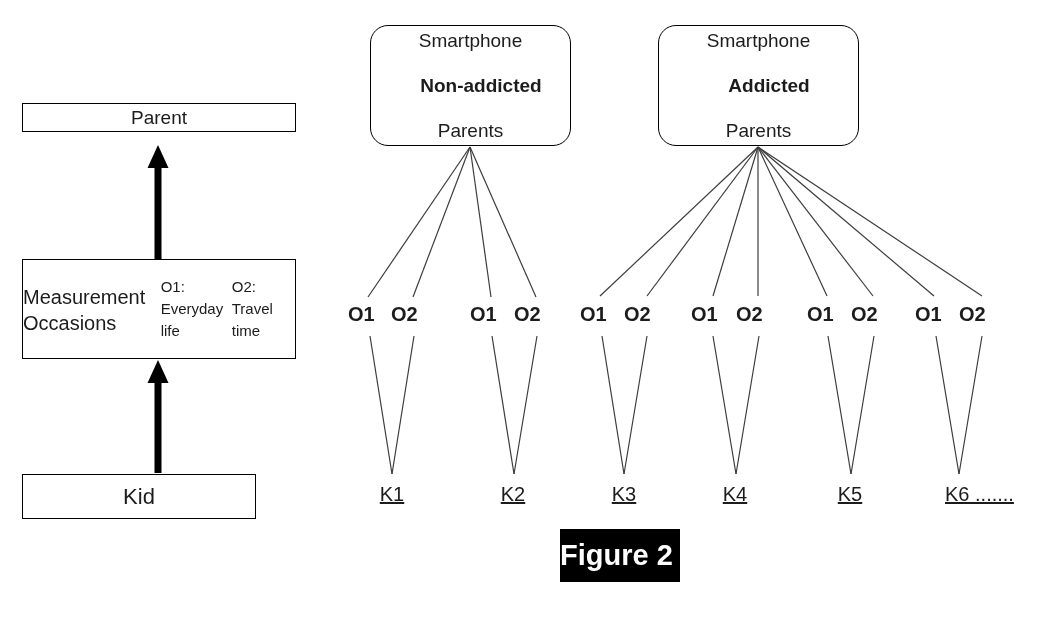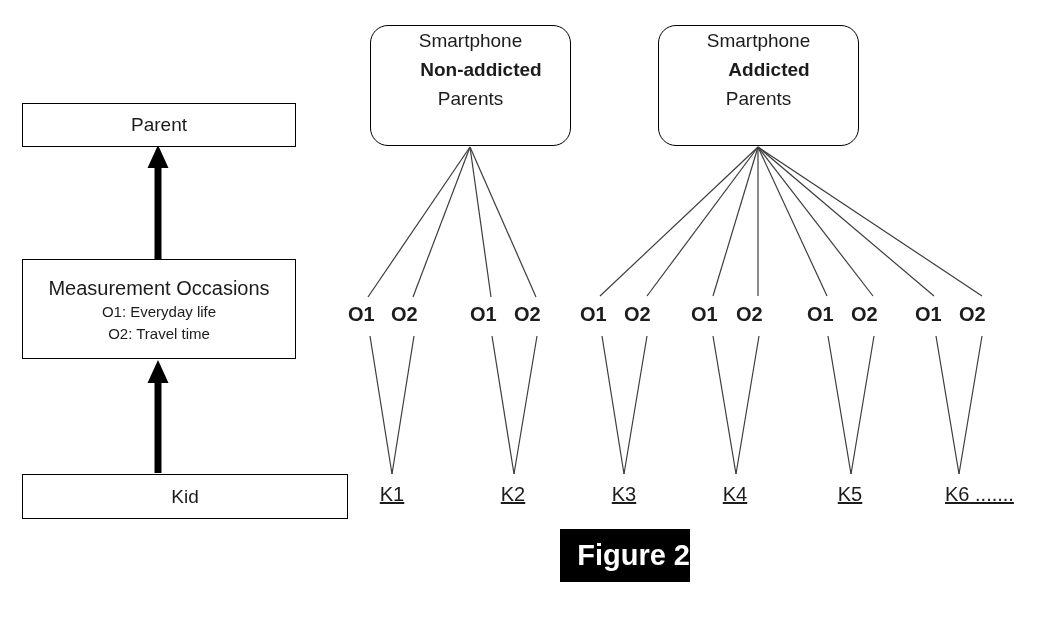--- a/index.html
+++ b/index.html
@@ -17,50 +17,50 @@
   }
   svg.lines{position:absolute;left:0;top:0;width:1054px;height:620px;}
   svg.lines line.thin{stroke:var(--line);stroke-width:1.2;}
   svg.lines line.shaft{stroke:var(--border);stroke-width:7;}
   svg.lines polygon.head{fill:var(--border);}
 
   .box{
     position:absolute;border:1.6px solid var(--border);background:var(--background);
     display:flex;align-items:center;justify-content:center;box-sizing:border-box;
   }
-  .parent-box{left:22px;top:103px;width:274px;height:44px;font-size:19px;}
-  .measure-box{left:22px;top:259px;width:274px;height:100px;flex-direction:column;}
+  .parent-box{left:22px;top:103px;width:274px;height:29px;font-size:19px;}
+  .measure-box{left:22px;top:259px;width:274px;height:100px;flex-direction:row;}
   .measure-title{font-size:20px;line-height:26px;margin-top:2px;}
   .measure-sub{font-size:15px;line-height:22px;}
-  .kid-box{left:22px;top:474px;width:326px;height:45px;font-size:19px;}
+  .kid-box{left:22px;top:474px;width:234px;height:45px;font-size:22px;}
 
   .rbox{
     position:absolute;top:25px;width:201px;height:121px;border:1.5px solid var(--border);
     border-radius:18px;background:var(--background);
-    display:flex;flex-direction:column;align-items:center;justify-content:flex-start;
+    display:flex;flex-direction:column;align-items:center;justify-content:space-between;
     font-size:19px;line-height:29px;box-sizing:border-box;text-align:center;
   }
   .rbox .bold{font-weight:bold;margin-left:21px;}
   .rbox.nonaddicted{left:370px;}
   .rbox.addicted{left:658px;}
 
   .olabel{
     position:absolute;top:301px;width:44px;
     font-size:20px;line-height:26px;font-weight:bold;
   }
   .klabel{
     position:absolute;top:481px;width:64px;text-align:center;
     font-size:20px;line-height:26px;text-decoration:underline;
   }
   .klabel.k6{width:120px;text-align:left;}
 
   .caption{
-    position:absolute;left:560px;top:529px;width:130px;height:53px;
+    position:absolute;left:560px;top:529px;width:120px;height:53px;
     background:var(--caption-bg);color:var(--caption-fg);
-    display:flex;align-items:center;justify-content:flex-end;
+    display:flex;align-items:center;justify-content:flex-start;
     font-size:29px;font-weight:bold;
   }
 </style>
 </head>
 <body>
 
 <div class="stage">
 
   <svg class="lines" viewBox="0 0 1054 620">
 

